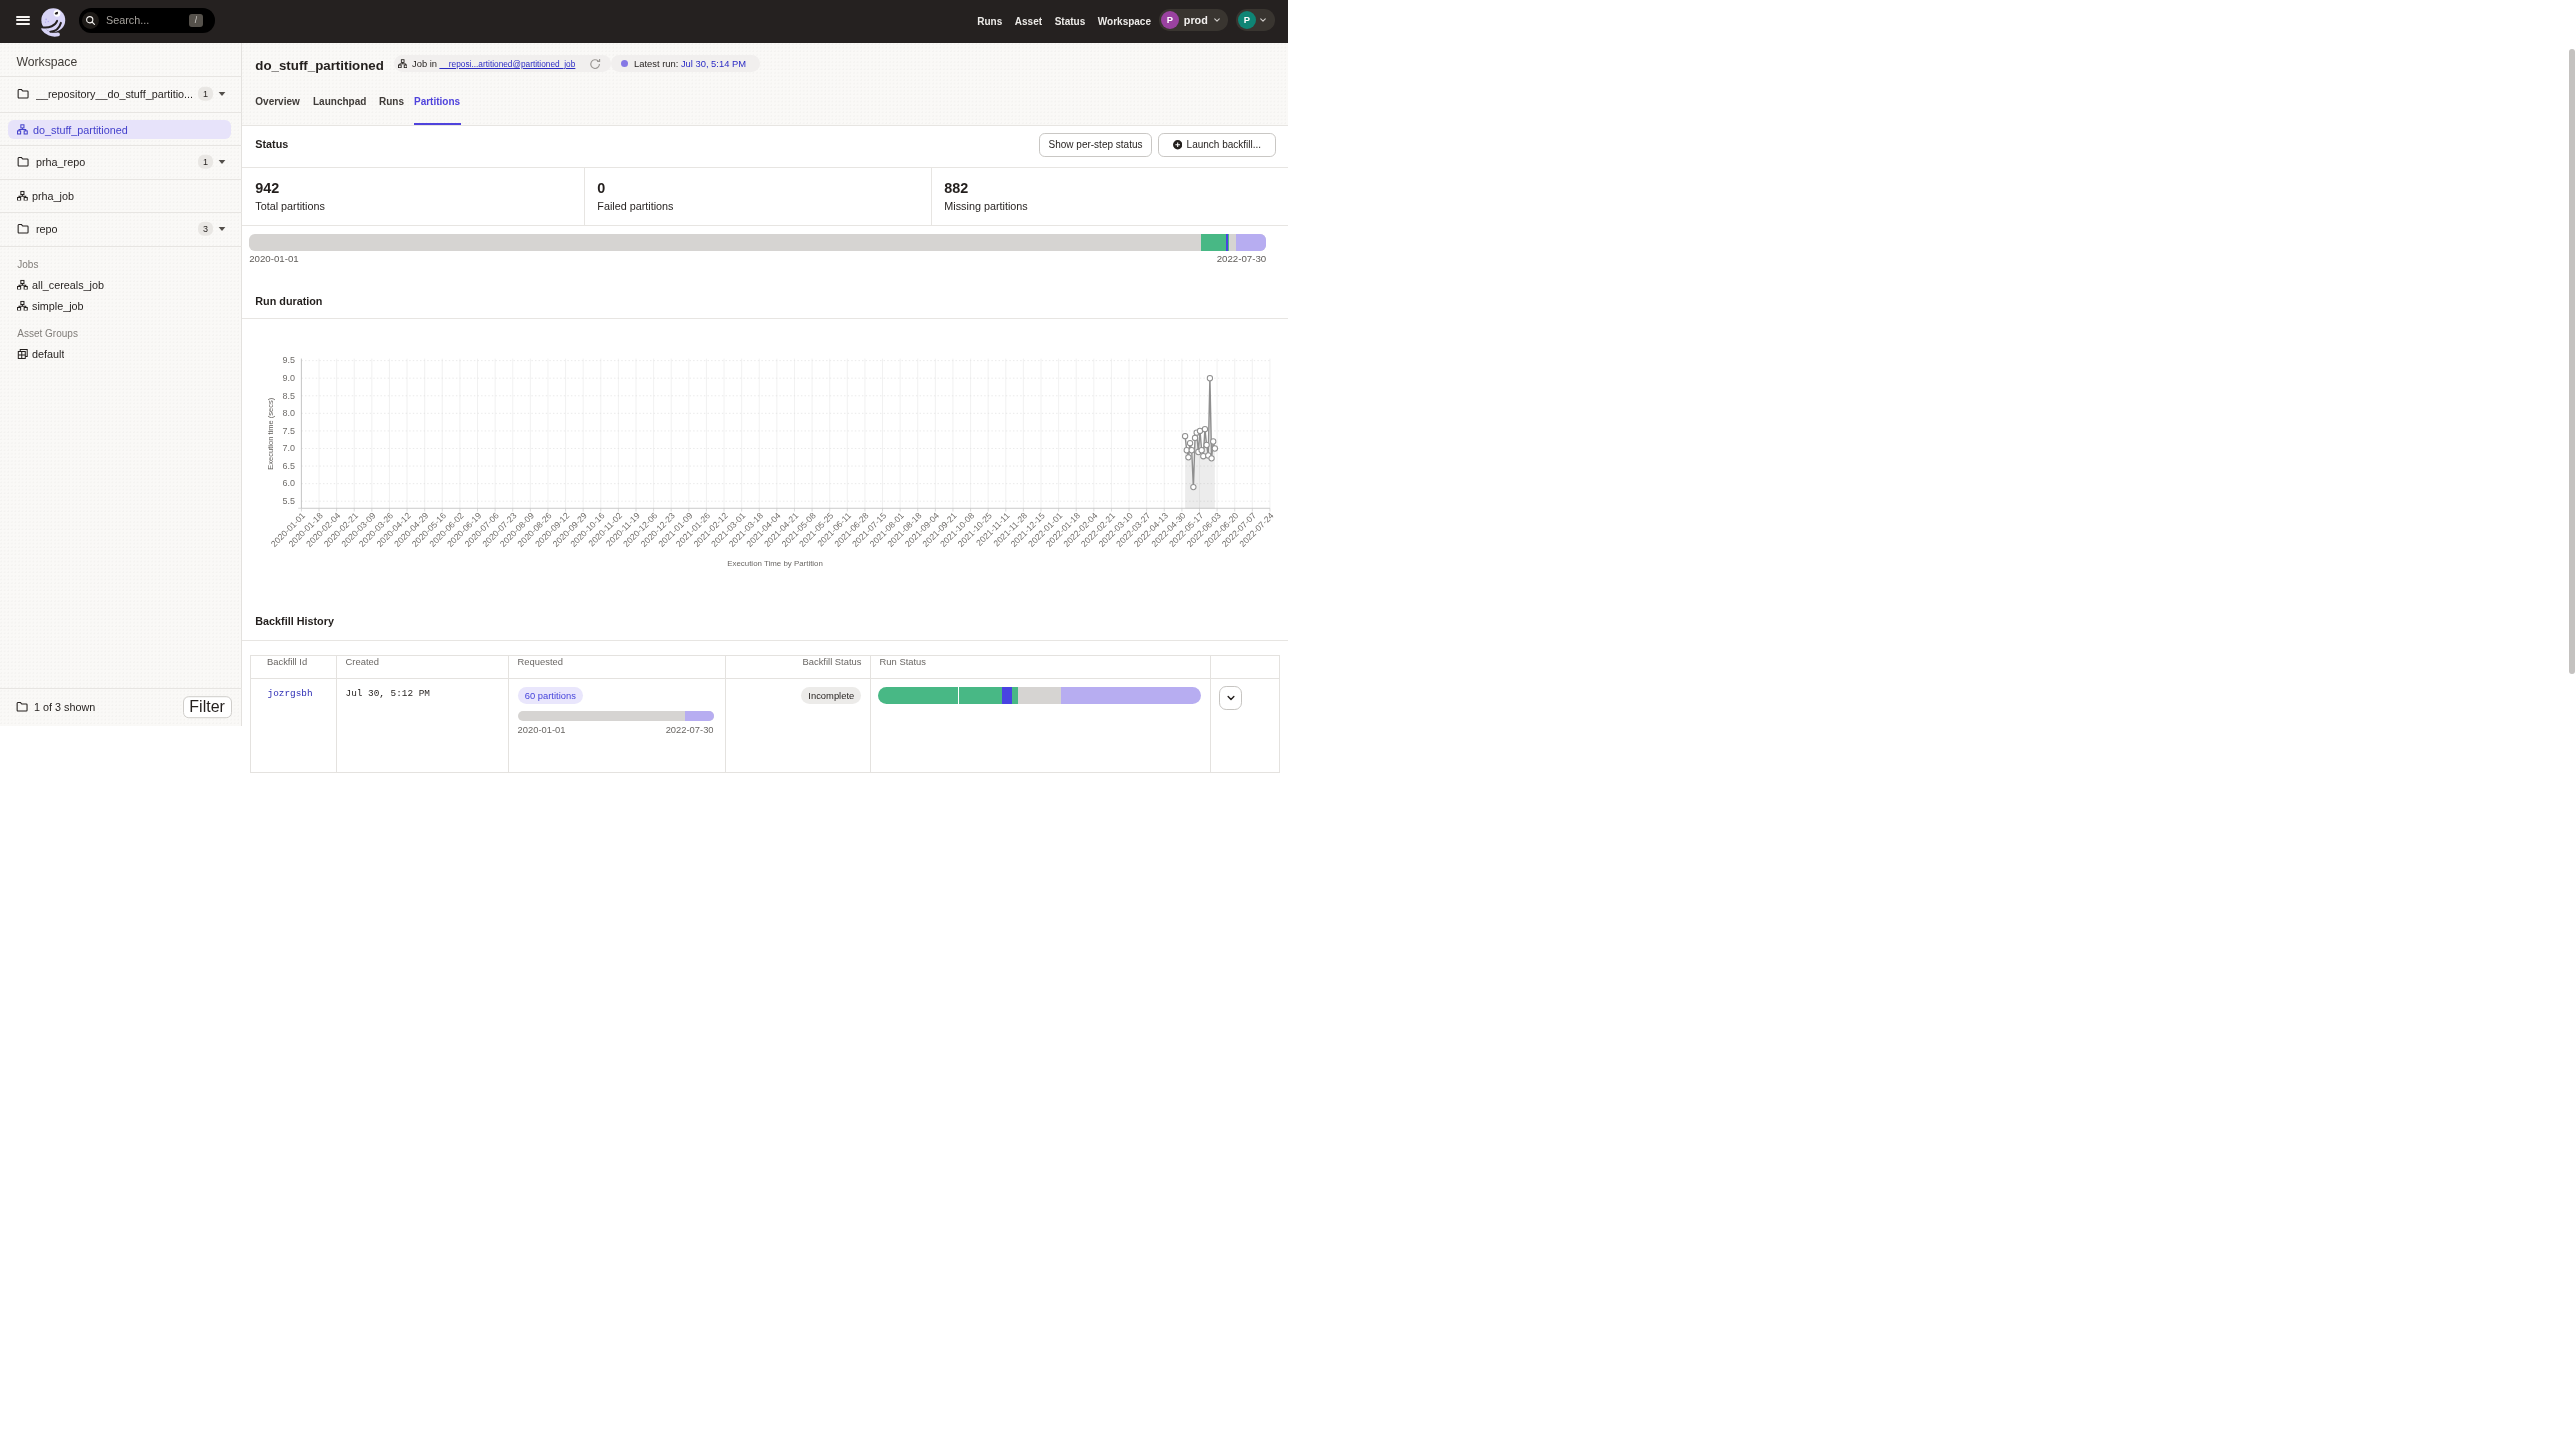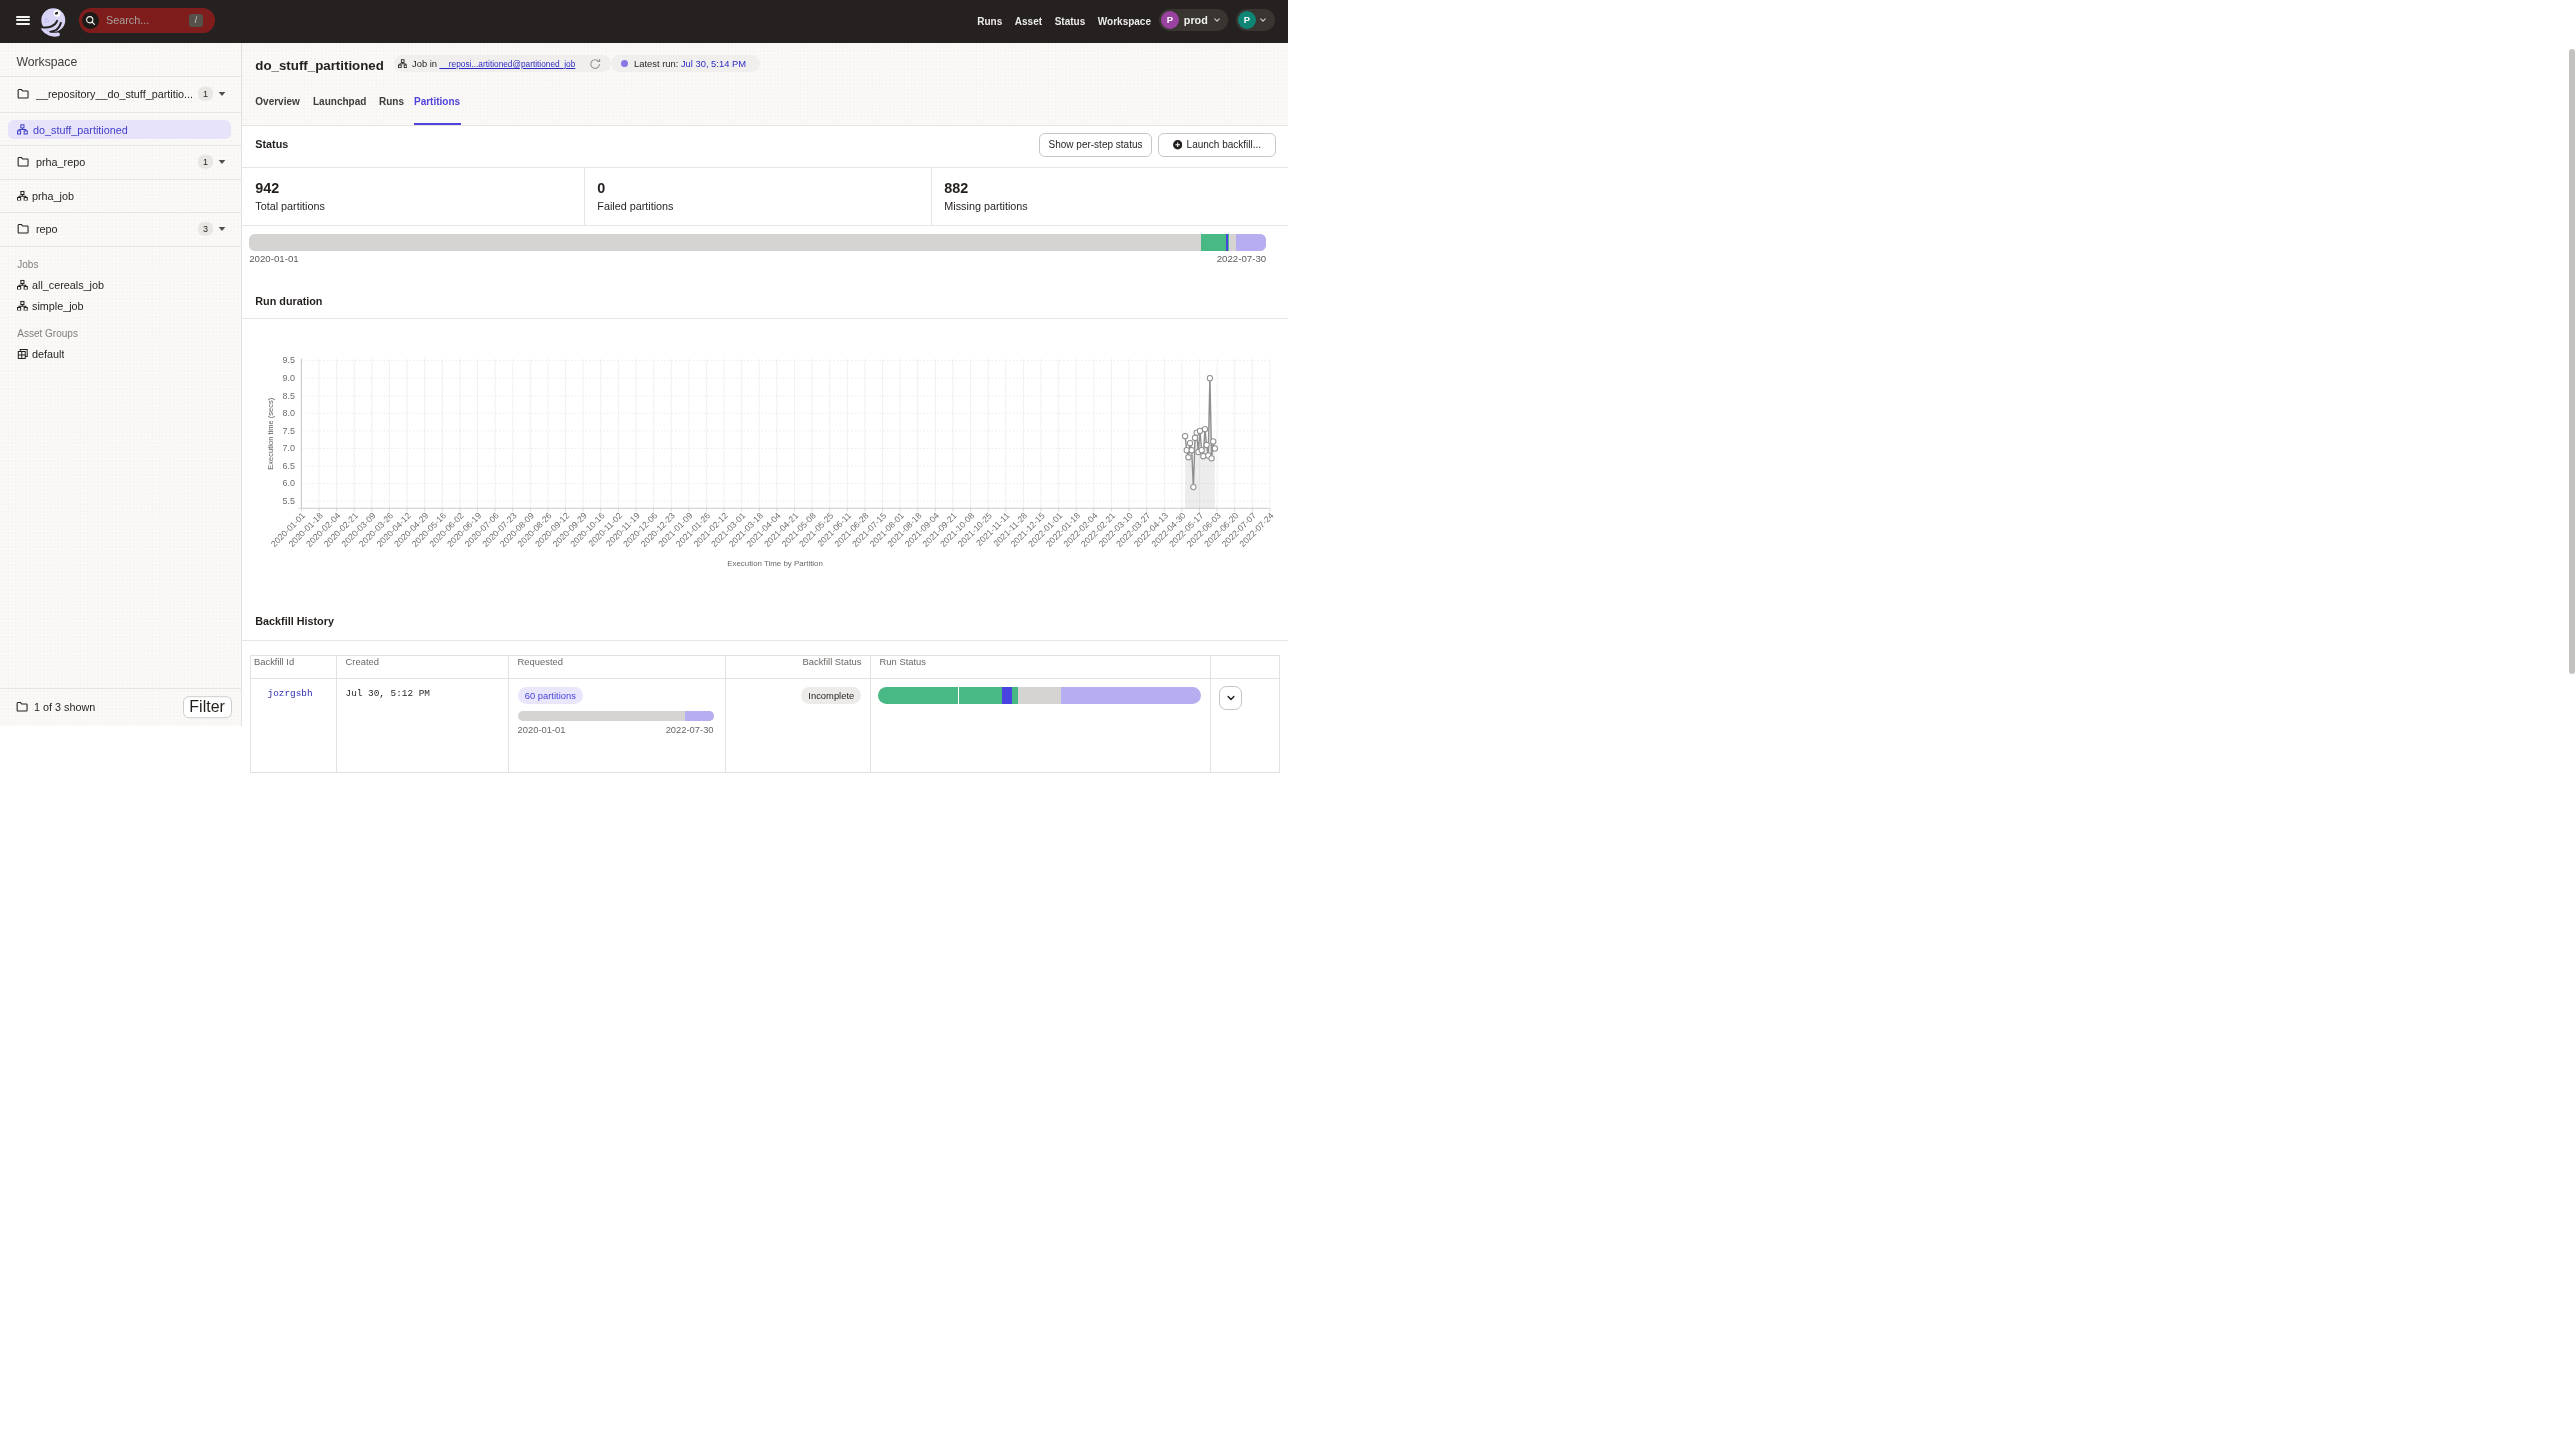--- a/index.html
+++ b/index.html
@@ -4,21 +4,21 @@
 * { margin:0; padding:0; box-sizing:border-box; }
 html,body { width:1288px; height:726px; overflow:hidden; background:#fff;
   font-family:"Liberation Sans", sans-serif; color:#231f1d; }
 
 
 .nav { position:absolute; left:0; top:0; width:1288px; height:43px; background:#252120; }
 .burger { position:absolute; left:16px; top:15.5px; width:13.7px; }
 .burger div { height:2px; background:#f5f3f1; border-radius:1.4px; margin-bottom:1.9px; }
 .logo { position:absolute; left:40px; top:6.5px; }
 .search { position:absolute; left:79px; top:8.3px; width:136px; height:24.5px; border-radius:12.2px;
-  background:#7f1d1d; }
+  background:#000000; }
 .search .mag { position:absolute; left:2.5px; top:3.6px; width:17.3px; height:17.3px; border-radius:50%;
   background:#1d1a17; display:flex; align-items:center; justify-content:center; }
 .search .ph { position:absolute; left:27px; top:5.8px; font-size:10.8px; color:#a5a19c; }
 .search .slash { position:absolute; right:12.2px; top:5.8px; width:13.7px; height:12.6px; border-radius:2.9px;
   background:#55514b; color:#d8d5d1; font-size:8.6px; text-align:center; line-height:12.6px; }
 .navlinks { position:absolute; top:0; right:137px; height:43px; display:flex; align-items:center;
   gap:12.6px; color:#edebe8; font-size:10px; font-weight:700; }
 .pill { position:absolute; top:9px; height:21.6px; border-radius:10.8px; background:#393530;
   display:flex; align-items:center; color:#f2f0ee; font-size:10.8px; font-weight:700; }
 .avatar { width:18px; height:18px; border-radius:50%; color:#fff; font-size:9.4px; font-weight:700;
@@ -559,21 +559,21 @@
     <colgroup>
         <col style="width:86px">
         <col style="width:172px">
         <col style="width:217px">
         <col style="width:145px">
         <col style="width:340px">
         <col>
       </colgroup>
     <tbody>
         <tr>
-      <th style="padding-left:3px">Backfill Id</th>
+      <th style="padding-left:16px">Backfill Id</th>
           <th>Created</th>
           <th>Requested</th>
       <th style="text-align:right;padding:0 8.6px 0 0">Backfill Status</th>
           <th>Run Status</th>
           <th></th>
     </tr>
     <tr>
       <td style="padding-left:16.5px"><span class="mono" style="color:#2b2bb4;font-size:9.4px">jozrgsbh</span></td>
       <td><span class="mono" style="font-size:9.4px">Jul 30, 5:12 PM</span></td>
       <td style="position:relative">

